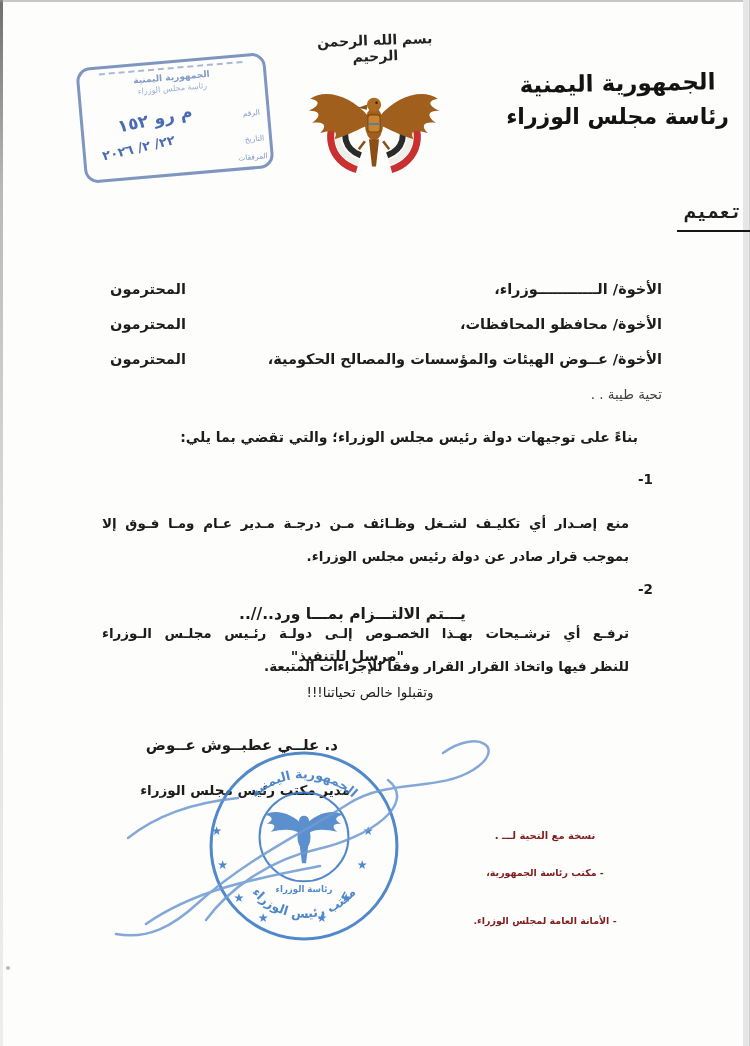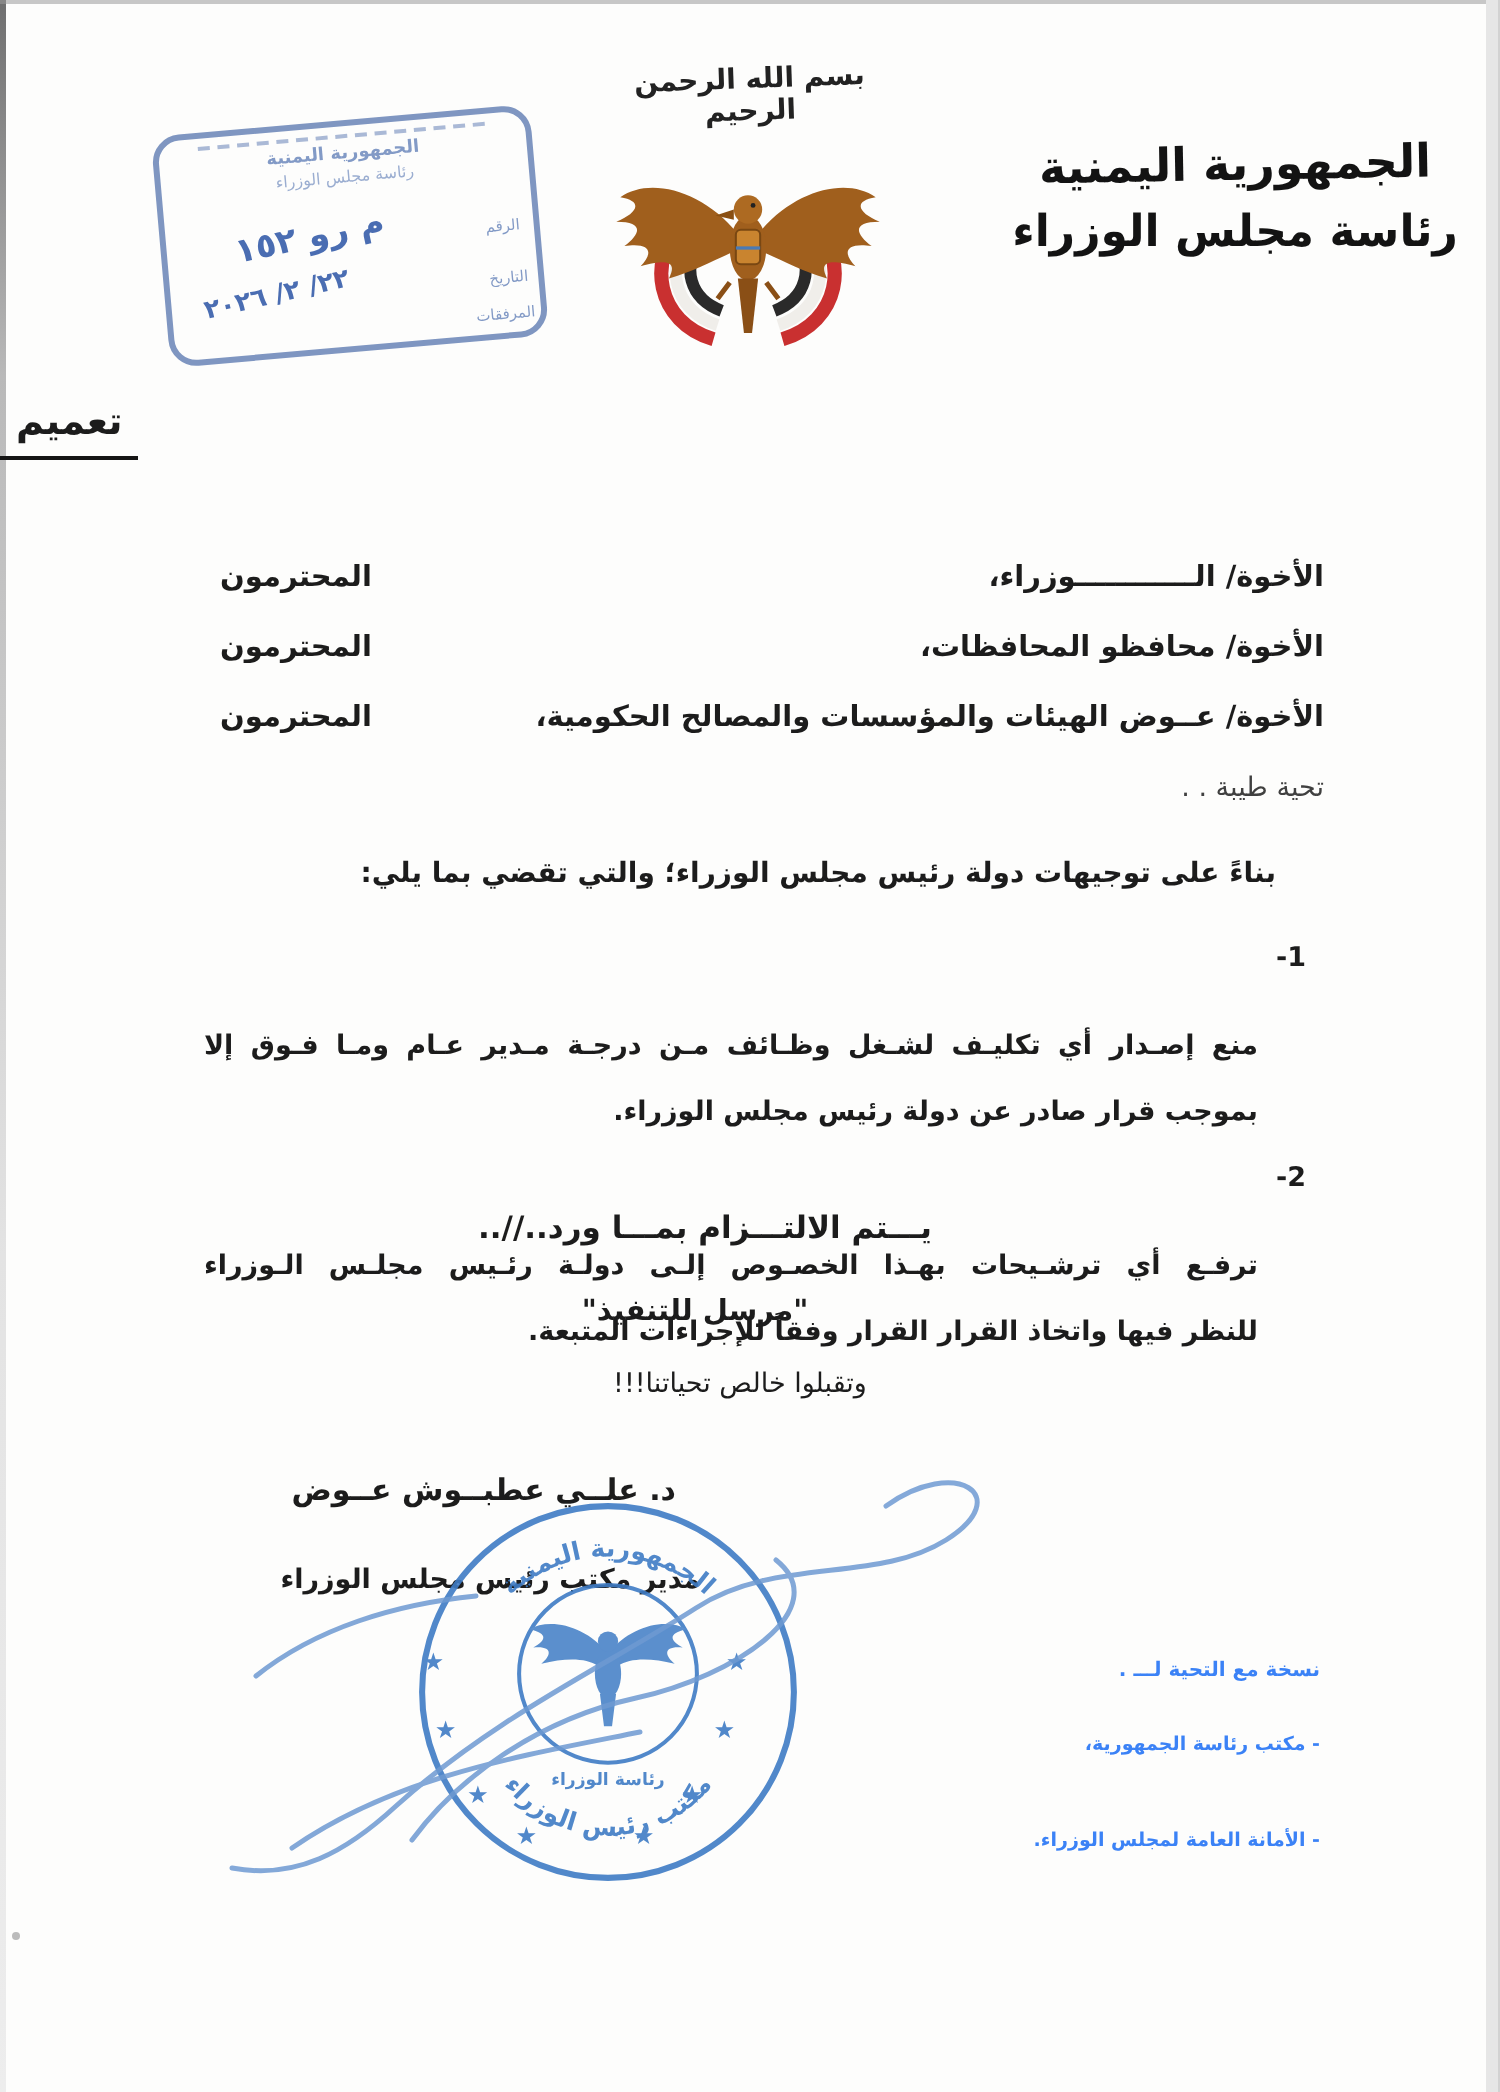--- a/index.html
+++ b/index.html
@@ -32,21 +32,21 @@
   .reg-stamp .s1{ text-align:center; font-size:9px; margin-top:3px; opacity:.75; font-weight:bold; }
   .reg-stamp .s2{ text-align:center; font-size:8px; margin-top:2px; opacity:.6; }
   .reg-stamp .hand-num{ position:absolute; left:34px; top:44px; font-size:17px; font-weight:bold;
     color:#4a6db2; transform:rotate(-7deg); letter-spacing:2px; }
   .reg-stamp .hand-date{ position:absolute; left:16px; top:74px; font-size:13px; font-weight:bold;
     color:#4a6db2; transform:rotate(-8deg); letter-spacing:1px; }
   .reg-stamp .lbl{ position:absolute; font-size:7.5px; opacity:.75; }
   .lbl-num{ right:7px; top:52px; } .lbl-date{ right:5px; top:78px; } .lbl-att{ right:3px; bottom:5px; }
 
   
-  .doc-title{ position:absolute; top:200px; left:0; right:0; text-align:left; }
+  .doc-title{ position:absolute; top:200px; left:0; right:0; text-align:right;font-family:Liberation Mono, monospace; }
   .doc-title span{ display:inline-block; font-size:19px; font-weight:bold; letter-spacing:1px;
     border-bottom:2.5px solid #151515; padding:0 8px 6px; }
 
   
   .addressees{ position:absolute; right:88px; left:110px; top:278px; }
   .addr-row{ display:flex; justify-content:space-between; align-items:baseline;
     font-weight:bold; font-size:14.5px; margin-bottom:13px; line-height:22px; }
 
   .greeting{ position:absolute; right:88px; top:386px; font-size:13.5px; color:#404040; }
   .intro{ position:absolute; right:112px; top:429px; font-size:14px; font-weight:bold;text-align:center; }
@@ -68,21 +68,21 @@
   
   .sig-name{ position:absolute; left:128px; top:736px; width:210px; text-align:right;
     font-size:15px; font-weight:bold; }
   .sig-title{ position:absolute; left:118px; top:782px; width:232px; 
     font-size:13.5px; font-weight:bold; }
 
   .round-stamp{ position:absolute; left:206px; top:748px; width:196px; height:196px; opacity:.9; }
   .scrawl{ position:absolute; left:88px; top:718px; width:430px; height:240px; pointer-events:none; }
 
   
-  .cc{ position:absolute; right:90px; top:830px; width:230px; text-align:right; color:#3b82f6; }
+  .cc{ position:absolute; right:90px; top:830px; width:230px; text-align:center; color:#7f1d1d; }
   .cc .head{ font-size:10px; font-weight:bold; }
   .cc .item{ display:block; font-size:9.5px; font-weight:bold; margin-top:15px; }
 </style>
 </head>
 <body>
 
 <div class="page">
 
   <div class="edge-left"></div>
   <div class="edge-top"></div>

